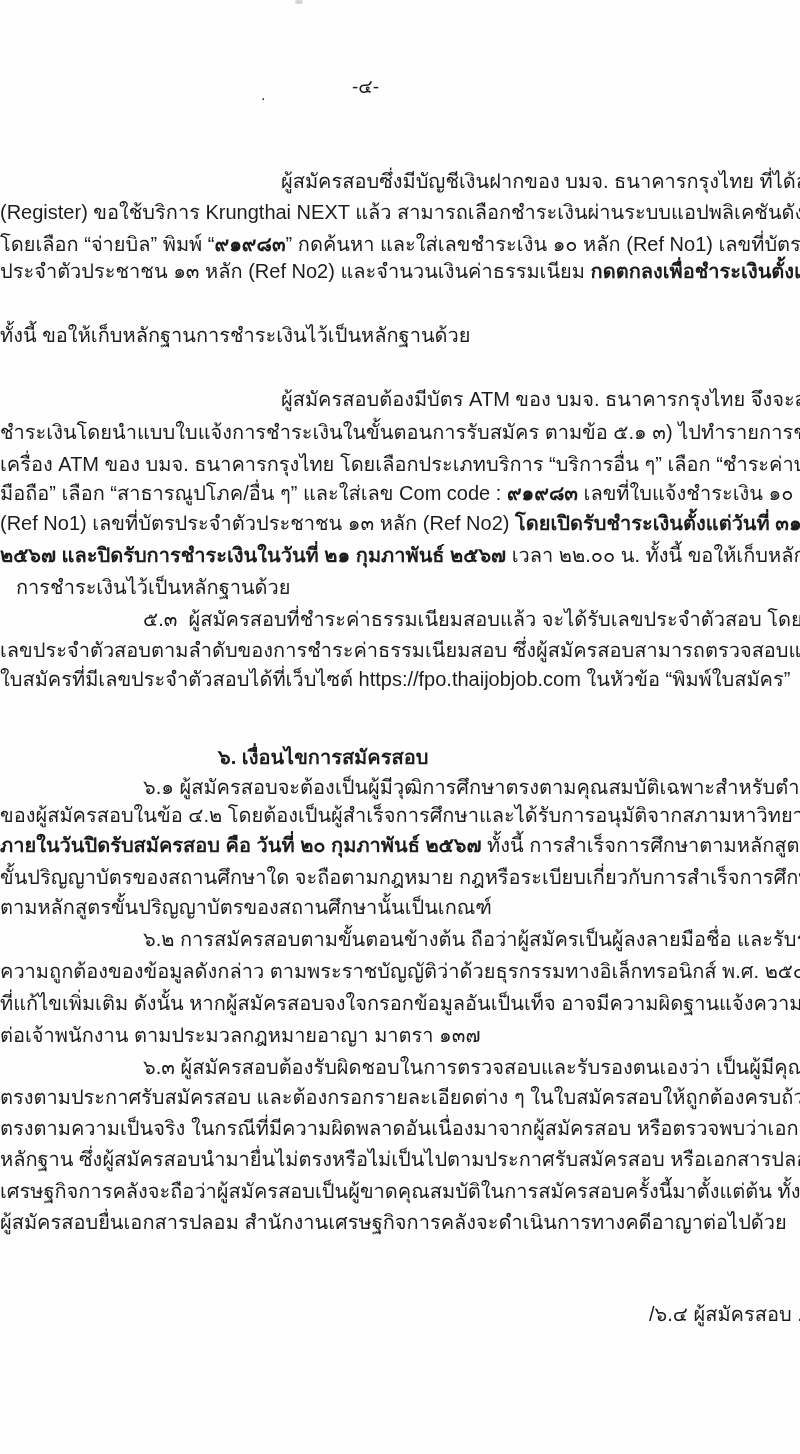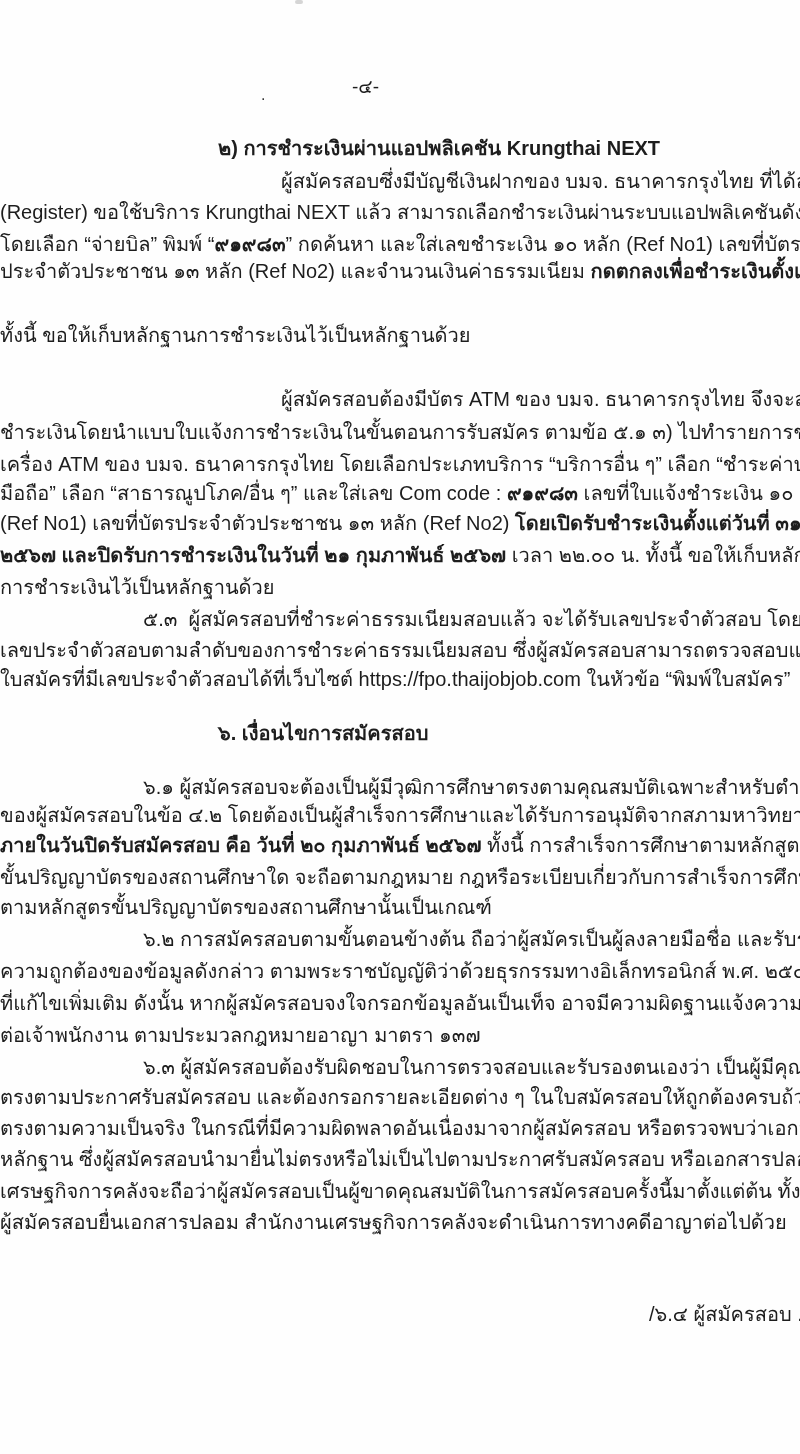--- a/index.html
+++ b/index.html
@@ -36,21 +36,20 @@
 <body>
 
 <div class="page">
 
   <div class="smudge"></div>
 
   <div class="ln dot" style="top:82px;left:261px"><span>.</span></div>
 
   <div class="ln pageno" style="top:74px;left:352px"><span>-๔-</span></div>
 
-  <div class="ln b" style="top:135px;left:218px"><span>๒) การชำระเงินผ่านแอปพลิเคชัน Krungthai NEXT</span></div>
 
   <div class="ln" style="top:168px;left:281px"><span>ผู้สมัครสอบซึ่งมีบัญชีเงินฝากของ บมจ. ธนาคารกรุงไทย ที่ได้ลงทะเบียน</span></div>
 
   <div class="ln" style="top:199px;left:0px"><span>(Register) ขอใช้บริการ Krungthai NEXT แล้ว สามารถเลือกชำระเงินผ่านระบบแอปพลิเคชันดังกล่าว</span></div>
 
   <div class="ln" style="top:231px;left:0px"><span>โดยเลือก “จ่ายบิล” พิมพ์ “</span><span class="b">๙๑๙๘๓</span><span>” กดค้นหา และใส่เลขชำระเงิน ๑๐ หลัก (Ref No1) เลขที่บัตร</span></div>
 
   <div class="ln" style="top:258px;left:0px"><span>ประจำตัวประชาชน ๑๓ หลัก (Ref No2) และจำนวนเงินค่าธรรมเนียม </span><span class="b">กดตกลงเพื่อชำระเงินตั้งแต่</span></div>
 
 
@@ -62,30 +61,30 @@
   <div class="ln" style="top:419px;left:0px"><span>ชำระเงินโดยนำแบบใบแจ้งการชำระเงินในขั้นตอนการรับสมัคร ตามข้อ ๕.๑ ๓) ไปทำรายการชำระเงินผ่าน</span></div>
 
   <div class="ln" style="top:451px;left:0px"><span>เครื่อง ATM ของ บมจ. ธนาคารกรุงไทย โดยเลือกประเภทบริการ “บริการอื่น ๆ” เลือก “ชำระค่าบริการ/เติมเงิน</span></div>
 
   <div class="ln" style="top:480px;left:0px"><span>มือถือ” เลือก “สาธารณูปโภค/อื่น ๆ” และใส่เลข Com code : </span><span class="b">๙๑๙๘๓</span><span> เลขที่ใบแจ้งชำระเงิน ๑๐ หลัก</span></div>
 
   <div class="ln" style="top:510px;left:0px"><span>(Ref No1) เลขที่บัตรประจำตัวประชาชน ๑๓ หลัก (Ref No2) </span><span class="b">โดยเปิดรับชำระเงินตั้งแต่วันที่ ๓๑ มกราคม</span></div>
 
   <div class="ln" style="top:542px;left:0px"><span class="b">๒๕๖๗ และปิดรับการชำระเงินในวันที่ ๒๑ กุมภาพันธ์ ๒๕๖๗</span><span> เวลา ๒๒.๐๐ น. ทั้งนี้ ขอให้เก็บหลักฐาน</span></div>
 
-  <div class="ln" style="top:574px;left:0px"><span>การชำระเงินไว้เป็นหลักฐานด้วย</span></div>
+  <div class="ln" style="top:574px;left:16px"><span>การชำระเงินไว้เป็นหลักฐานด้วย</span></div>
 
   <div class="ln" style="top:606px;left:143px"><span>๕.๓  ผู้สมัครสอบที่ชำระค่าธรรมเนียมสอบแล้ว จะได้รับเลขประจำตัวสอบ โดยจะกำหนด</span></div>
 
   <div class="ln" style="top:637px;left:0px"><span>เลขประจำตัวสอบตามลำดับของการชำระค่าธรรมเนียมสอบ ซึ่งผู้สมัครสอบสามารถตรวจสอบและพิมพ์</span></div>
 
   <div class="ln" style="top:666px;left:0px"><span>ใบสมัครที่มีเลขประจำตัวสอบได้ที่เว็บไซต์ https://fpo.thaijobjob.com ในหัวข้อ “พิมพ์ใบสมัคร”</span></div>
 
 
-  <div class="ln b" style="top:720px;left:218px"><span>๖. เงื่อนไขการสมัครสอบ</span></div>
+  <div class="ln b" style="top:744px;left:218px"><span>๖. เงื่อนไขการสมัครสอบ</span></div>
 
   <div class="ln" style="top:774px;left:143px"><span>๖.๑ ผู้สมัครสอบจะต้องเป็นผู้มีวุฒิการศึกษาตรงตามคุณสมบัติเฉพาะสำหรับตำแหน่ง</span></div>
 
   <div class="ln" style="top:802px;left:0px"><span>ของผู้สมัครสอบในข้อ ๔.๒ โดยต้องเป็นผู้สำเร็จการศึกษาและได้รับการอนุมัติจากสภามหาวิทยาลัย</span></div>
 
   <div class="ln" style="top:832px;left:0px"><span class="b">ภายในวันปิดรับสมัครสอบ คือ วันที่ ๒๐ กุมภาพันธ์ ๒๕๖๗</span><span> ทั้งนี้ การสำเร็จการศึกษาตามหลักสูตร</span></div>
 
   <div class="ln" style="top:864px;left:0px"><span>ขั้นปริญญาบัตรของสถานศึกษาใด จะถือตามกฎหมาย กฎหรือระเบียบเกี่ยวกับการสำเร็จการศึกษา</span></div>
 
   <div class="ln" style="top:894px;left:0px"><span>ตามหลักสูตรขั้นปริญญาบัตรของสถานศึกษานั้นเป็นเกณฑ์</span></div>

